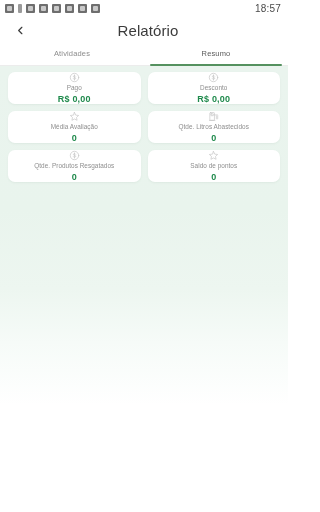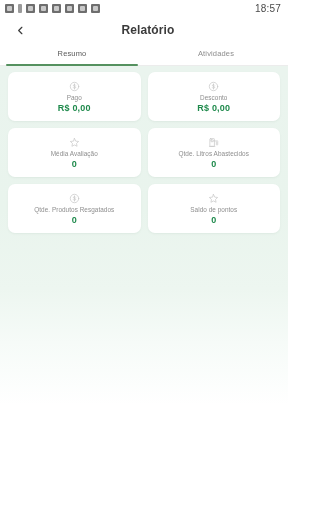--- a/index.html
+++ b/index.html
@@ -82,25 +82,24 @@
     align-items: center;
     justify-content: center;
     cursor: pointer;
     z-index: 2;
   }
   .back-btn svg { display: block; }
   .page-title {
     position: absolute;
     left: 8px; right: 0;
     text-align: center;
-    font-size: 12px;
+    font-size: 15px;
     color: #3b3b3b;
     letter-spacing: 0.1px;
     pointer-events: none;
-    font-weight: bold;
   }
 
   
   .tabs {
     flex: 0 0 22px;
     height: 22px;
     display: flex;
     background: #ffffff;
     position: relative;
   }
@@ -152,21 +151,21 @@
   .grid {
     display: flex;
     flex-wrap: wrap;
     gap: 7px;
   }
 
   .card {
     flex: 0 0 calc(50% - 3.5px);
     background: #ffffff;
     border-radius: 7px;
-    height: 49px;
+    height: 32px;
     display: flex;
     flex-direction: column;
     align-items: center;
     justify-content: center;
     padding: 3px 4px;
     box-shadow: 0 1px 2px rgba(120,150,130,0.10);
     cursor: pointer;
   }
 
   .card-icon {
@@ -220,22 +219,22 @@
       <span>
         <svg width="11" height="11" viewBox="0 0 24 24" fill="none" stroke="#3b3b3b" stroke-width="2.6" stroke-linecap="round" stroke-linejoin="round">
           <polyline points="15 5 8 12 15 19"></polyline>
         </svg>
       </span>
     </div>
     <div class="page-title">Relatório</div>
   </div>
 
   <div class="tabs">
+    <div class="tab">Atividades</div>
     <div class="tab active">Resumo</div>
-    <div class="tab">Atividades</div>
   </div>
 
   <div class="content">
     <div class="grid">
 
       <div class="card">
         <div class="card-icon">
           <svg width="11" height="11" viewBox="0 0 24 24" fill="none" stroke="#c8c8c8" stroke-width="1.6" stroke-linecap="round" stroke-linejoin="round">
             <circle cx="12" cy="12" r="9.2"></circle>
             <path d="M14.4 9.1c-.5-.8-1.4-1.2-2.4-1.2-1.4 0-2.4.7-2.4 1.9 0 1.1.9 1.6 2.4 1.9 1.6.3 2.6.9 2.6 2.1 0 1.3-1.1 2.1-2.6 2.1-1.2 0-2.2-.5-2.6-1.3"></path>

